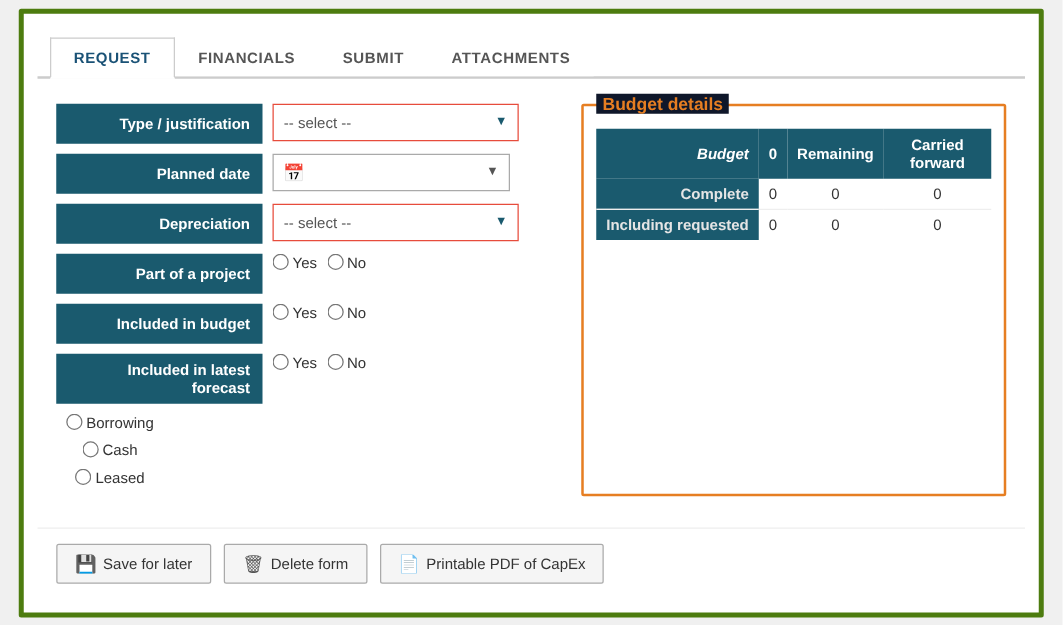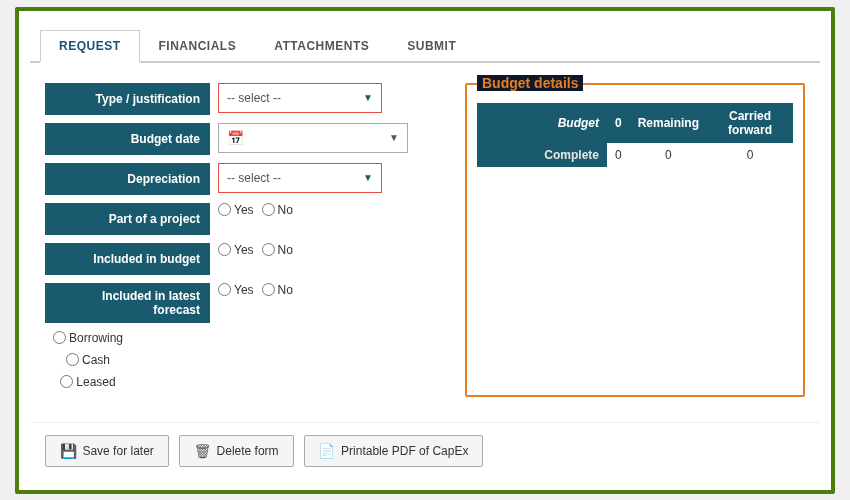--- a/index.html
+++ b/index.html
@@ -86,21 +86,21 @@
     }
     .select-field {
       border: 1px solid #e74c3c;
       padding: 5px 8px;
       font-size: 12px;
       color: #555;
       background: #fff;
       display: flex;
       align-items: center;
       justify-content: space-between;
-      width: 164px;
+      width: 197px;
       height: 30px;
       cursor: pointer;
     }
     .select-arrow {
       color: #1a5a6e;
       font-size: 10px;
       margin-left: 8px;
     }
     .date-field {
       border: 1px solid #aaa;
@@ -223,40 +223,40 @@
     }
   </style>
 </head>
 <body>
 
 <div class="main-container">
 
   <div class="tabs">
     <div class="tab active">REQUEST</div>
     <div class="tab">FINANCIALS</div>
+    <div class="tab">SUBMIT</div>
     <div class="tab">ATTACHMENTS</div>
-    <div class="tab">SUBMIT</div>
   </div>
 
   <div class="content">
 
     <div class="form-section">
 
       <div class="form-row">
         <div class="form-label">Type / justification</div>
         <div class="form-control-area">
           <div class="select-field">
             <span>-- select --</span>
             <span class="select-arrow">▼</span>
           </div>
         </div>
       </div>
 
       <div class="form-row">
-        <div class="form-label">Budget date</div>
+        <div class="form-label">Planned date</div>
         <div class="form-control-area">
           <div class="date-field">
             <span class="calendar-icon">📅</span>
             <span style="color:#555;font-size:10px;">▼</span>
           </div>
         </div>
       </div>
 
       <div class="form-row">
         <div class="form-label">Depreciation</div>
@@ -339,20 +339,26 @@
             <th>Carried forward</th>
           </tr>
         </thead>
         <tbody>
           <tr>
             <td class="row-label">Complete</td>
             <td>0</td>
             <td>0</td>
             <td>0</td>
           </tr>
+          <tr>
+            <td class="row-label">Including requested</td>
+            <td>0</td>
+            <td>0</td>
+            <td>0</td>
+          </tr>
         </tbody>
       </table>
     </div>
 
   </div>
 
   <div class="footer">
     <button class="footer-btn">
       <span class="btn-icon">💾</span>
       <span>Save for later</span>

